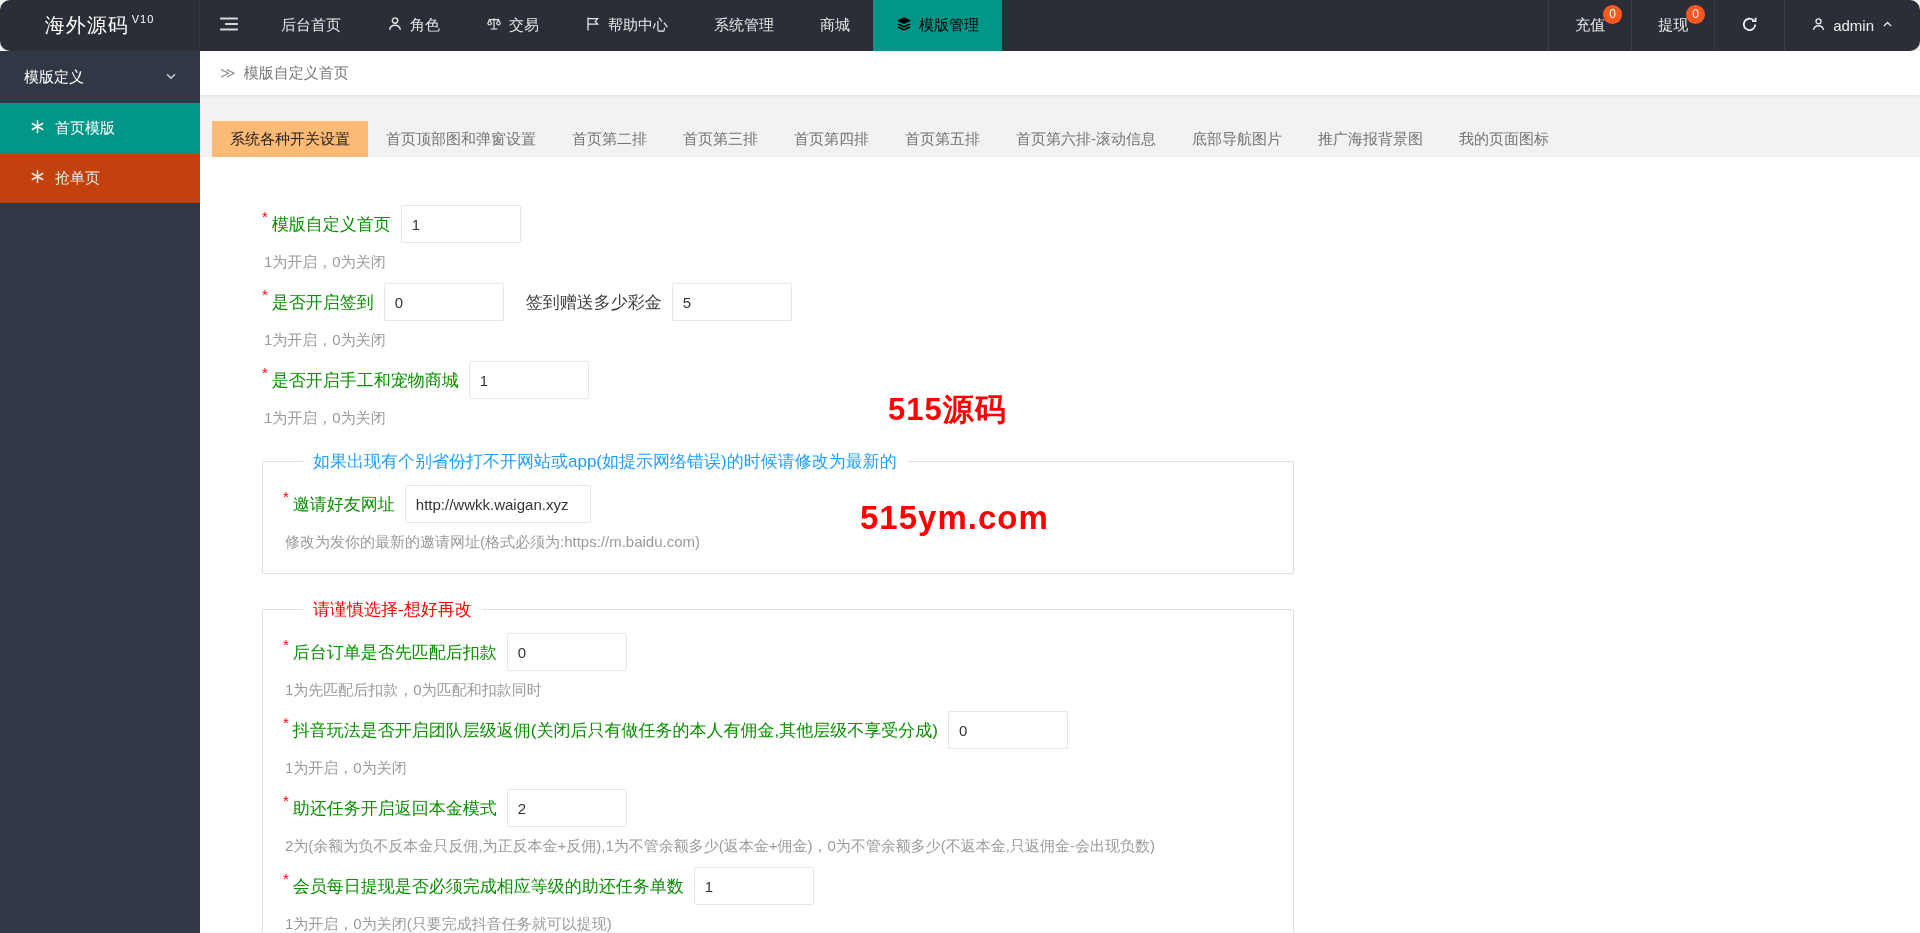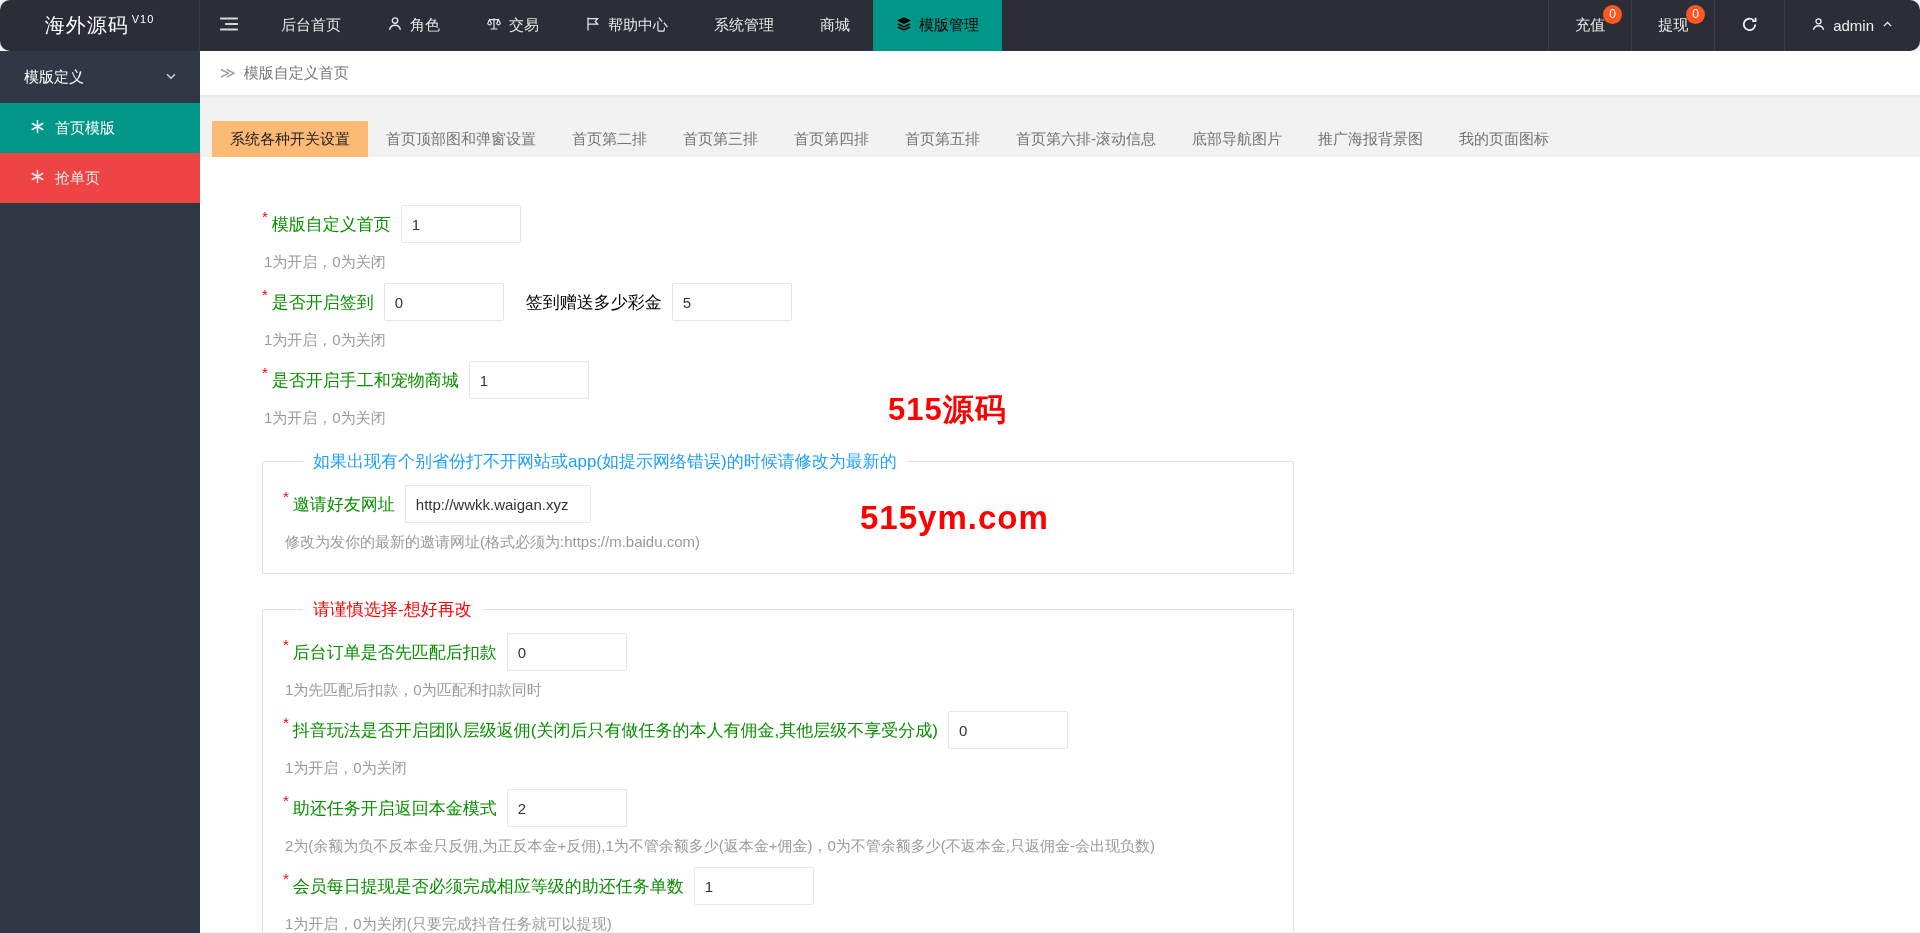--- a/index.html
+++ b/index.html
@@ -18,41 +18,41 @@
   .nav-menu li.active { background:#009688; color:#000000; }
   .nav-right { margin-left:auto; display:flex; align-items:stretch; }
   .nav-right .ritem { position:relative; display:flex; align-items:center; gap:7px; padding:11px 26px; font-size:15px; color:#eee; border-left:1px solid rgba(255,255,255,.08); cursor:pointer; }
   .badge { position:absolute; top:5px; right:9px; min-width:19px; height:19px; line-height:19px; border-radius:10px; background:#ff5722; color:#fff; font-size:12px; text-align:center; padding:0 4px; }
   .ricon svg { width:17px; height:17px; }
 
   
   .sidebar { position:absolute; top:51px; left:0; width:200px; height:882px; background:#313845; z-index:20; }
   .menu-group { height:52px; display:flex; align-items:center; justify-content:space-between; padding:0 22px 0 24px; color:#fff; font-size:15px; cursor:pointer; }
   .menu-group svg { width:14px; height:14px; color:#cfd3da; }
-  .menu-children { background:#ef4444;text-align:right; }
+  .menu-children { background:#c2410c;text-align:right; }
   .menu-item { height:50px; display:flex; align-items:center; gap:10px; padding-left:30px; color:#e8eaec; font-size:15px; cursor:pointer; }
   .menu-item svg { width:15px; height:15px; }
   .menu-item.active { background:#009688; color:#fff; }
 
   
   .main { position:absolute; top:51px; left:200px; width:1720px; height:882px; }
   .breadcrumb { height:44px; background:#fff; display:flex; align-items:center; padding-left:20px; font-size:15px; color:#777; box-shadow:0 1px 3px rgba(0,0,0,.07); position:relative; z-index:5; }
   .breadcrumb .sep { color:#999; margin-right:8px; font-size:15px; }
 
   .tabstrip { margin-top:26px; display:flex; align-items:flex-end; padding-left:12px; height:36px; }
   .tabstrip .tab { height:36px; line-height:36px; padding:0 18px; font-size:15px; color:#737373; cursor:pointer; white-space:nowrap; }
   .tabstrip .tab.active { background:#fdba74; color:#222; }
 
   .panel { background:#fff; height:775px; overflow:hidden; position:relative; }
   .form { padding:48px 0 0 62px; position:relative; }
 
   .form-row { display:flex; align-items:center; }
   .req { color:#f00; font-size:15px; margin-right:4px; position:relative; top:-8px; }
   .flabel { color:#089000; font-size:17px; margin-right:10px; white-space:nowrap; }
-  .flabel2 { color:#000000; font-size:17px; margin:0 10px 0 22px; white-space:nowrap; }
+  .flabel2 { color:#404040; font-size:17px; margin:0 10px 0 22px; white-space:nowrap; }
   .finput { width:120px; height:38px; border:1px solid #e6e6e6; border-radius:2px; padding:0 10px; font-size:15px; color:#333; font-family:inherit; background:#fff; }
   .finput.wide { width:186px; }
   .fhelp { color:#9a9a9a; font-size:15px; margin:10px 0 11px 2px; }
 
   fieldset.fgroup { border:1px solid #e0e0e0; border-radius:2px; width:1032px; padding:2px 20px 10px; margin-top:22px; }
   fieldset.fgroup legend { font-size:17px; padding:0 10px; margin-left:20px; }
   legend.blue { color:#1e9fff; }
   legend.red { color:#f00; }
   .fgroup .form-row { margin-top:10px; }
 

